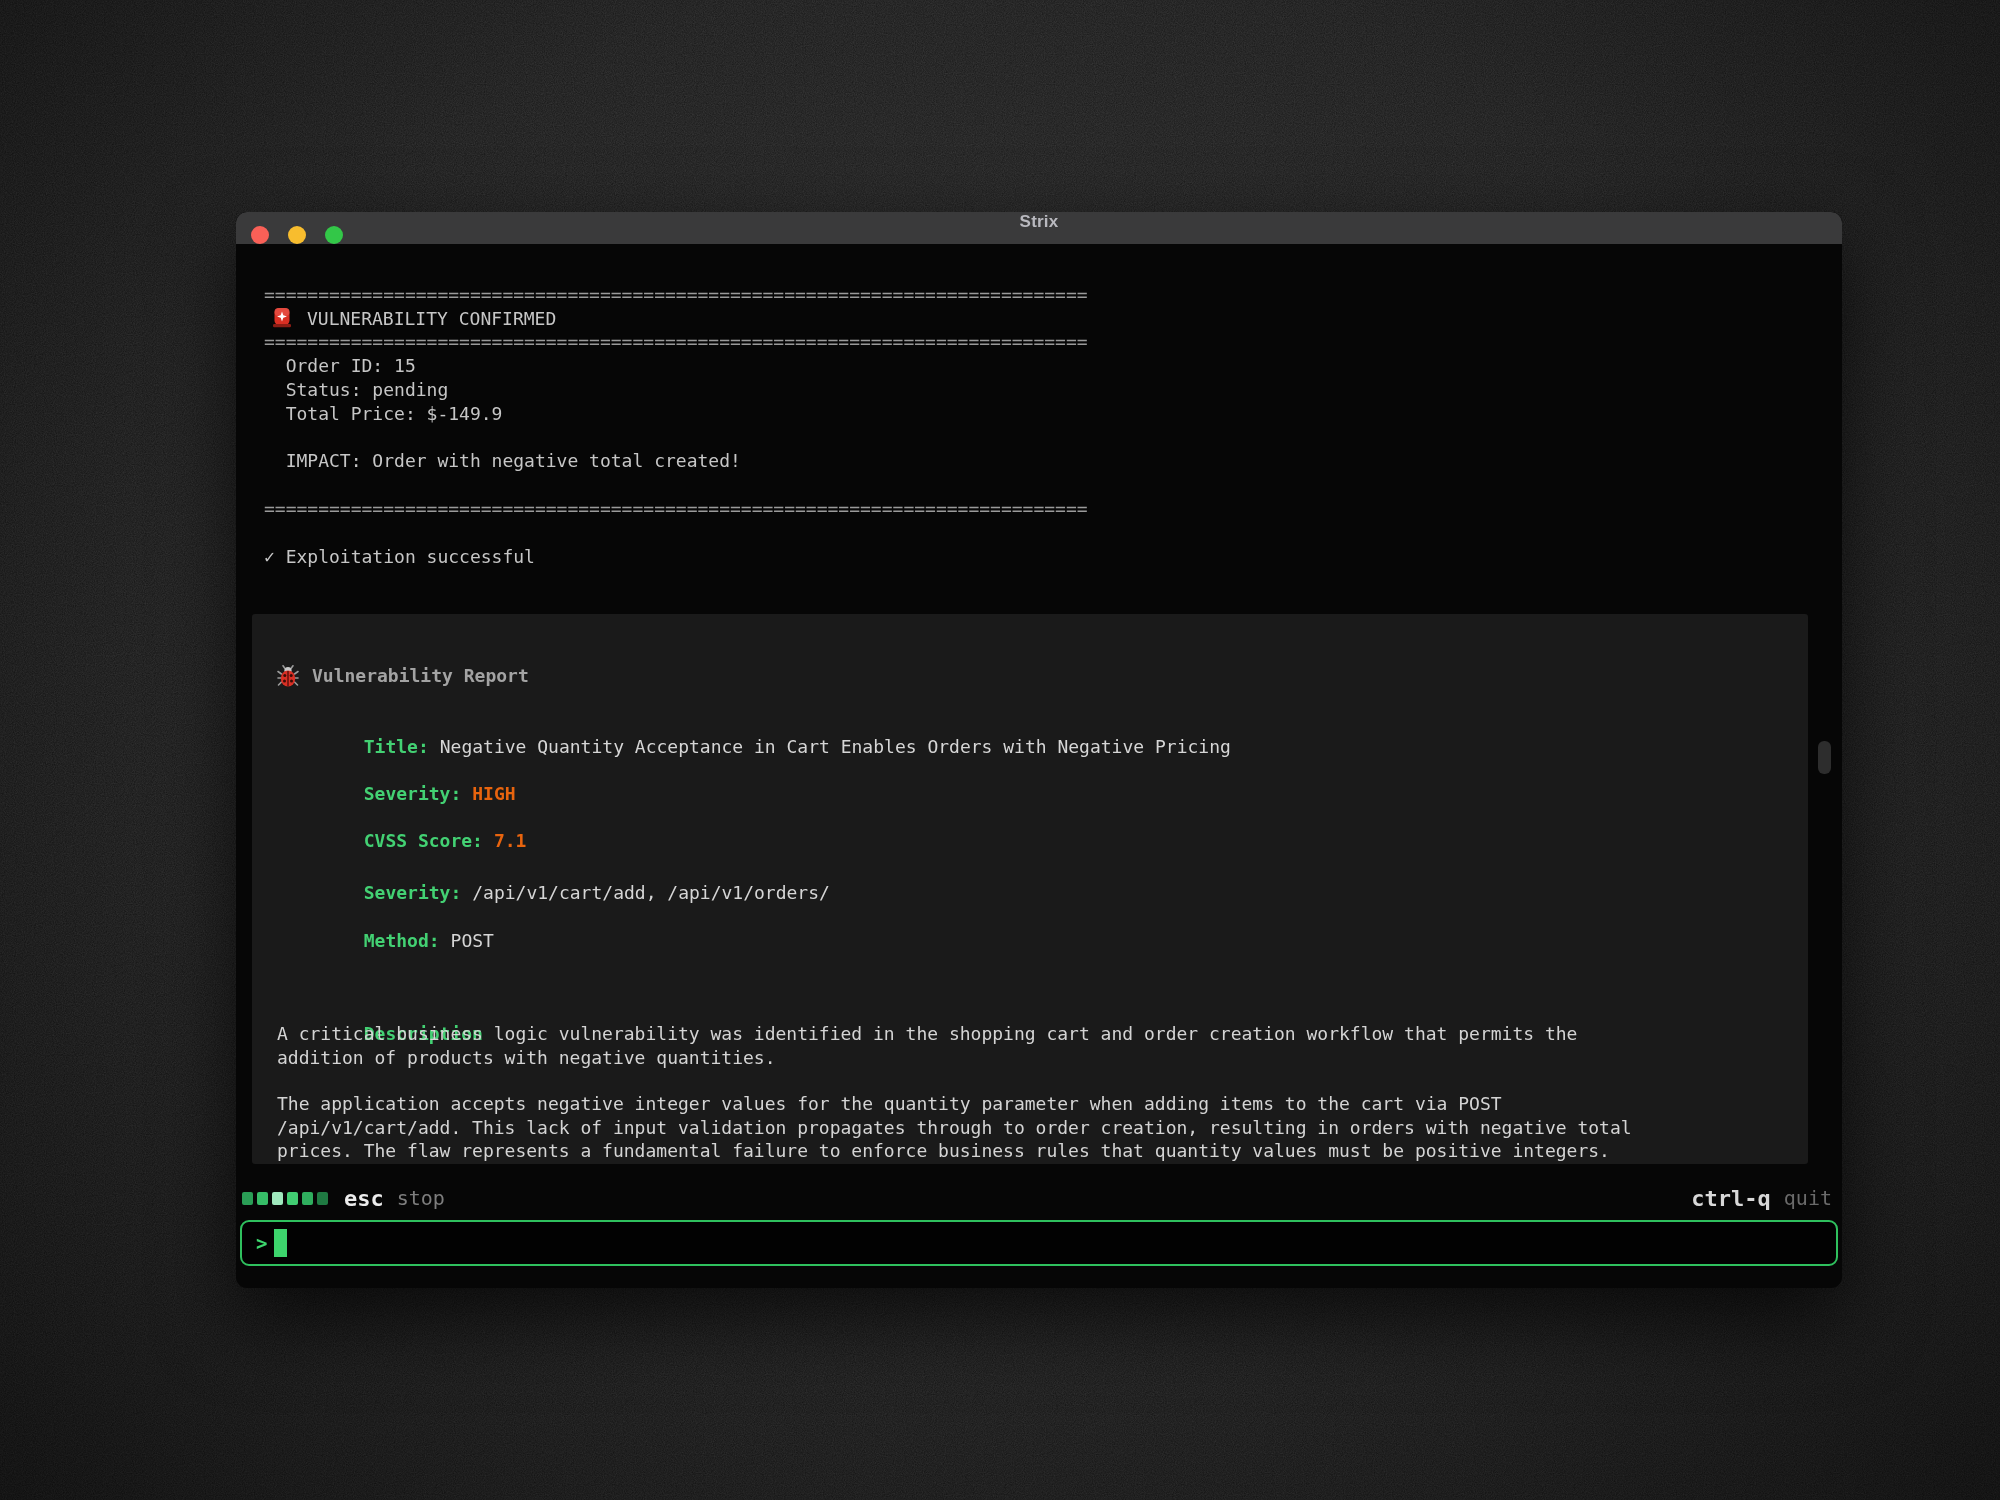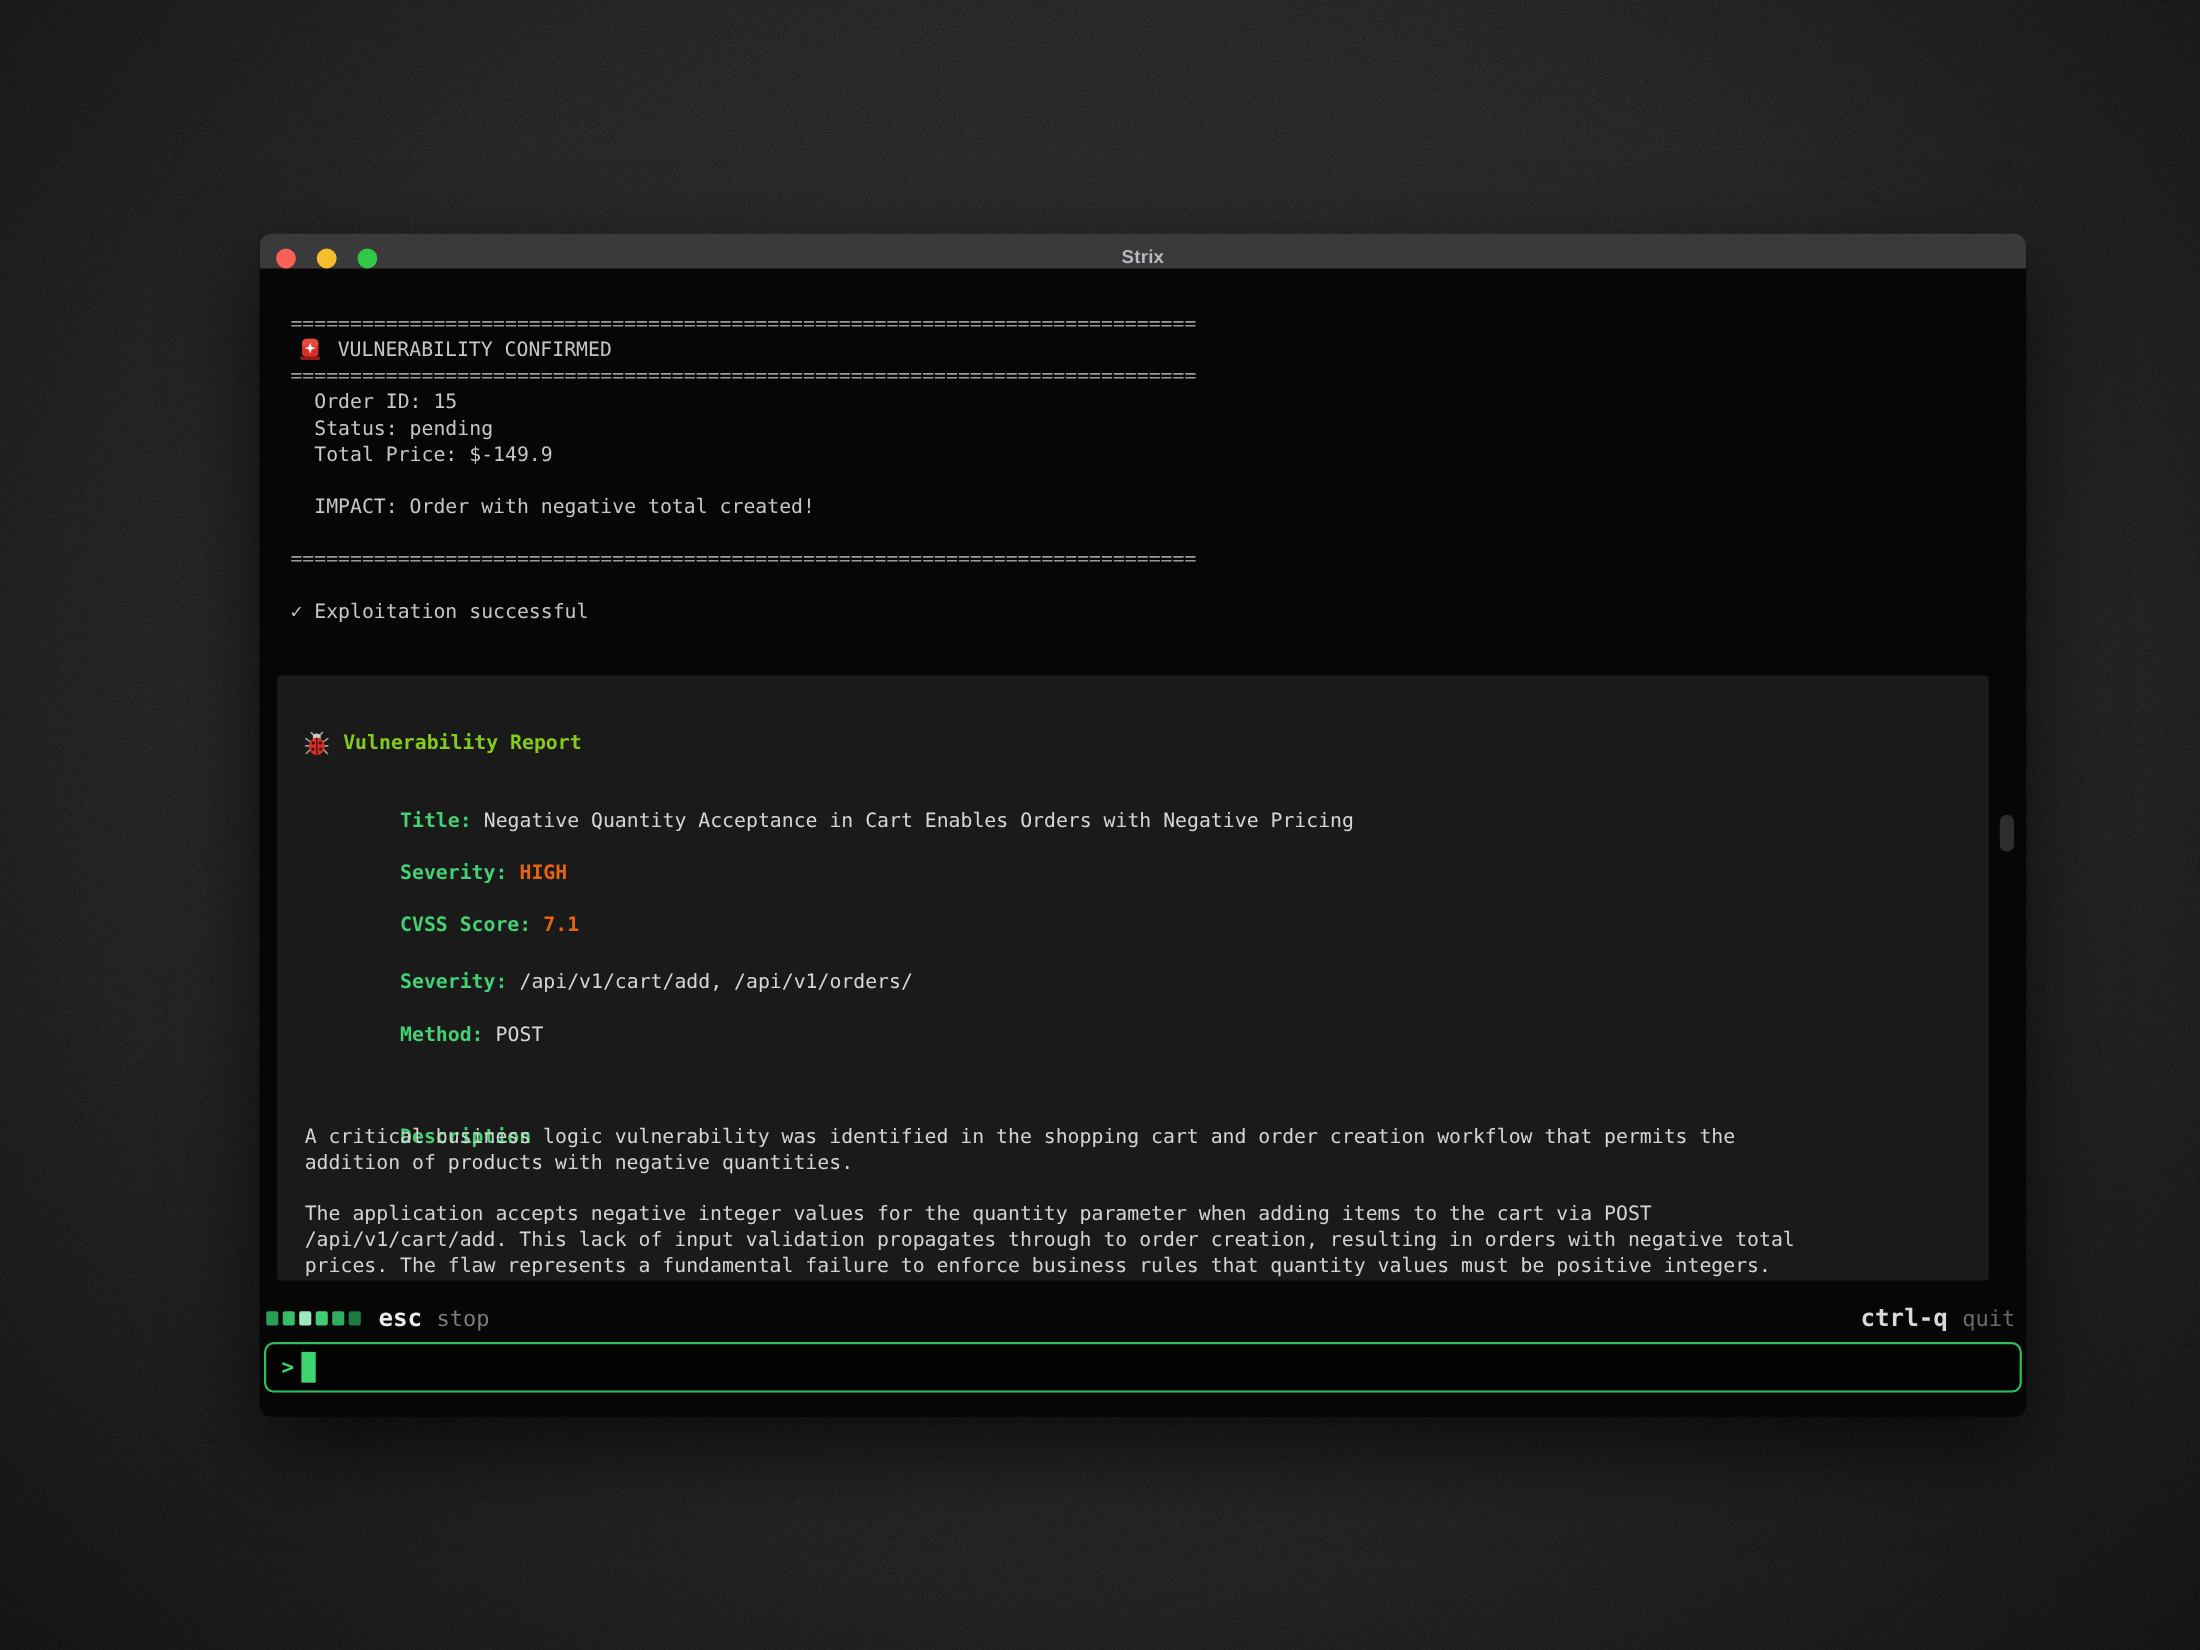--- a/index.html
+++ b/index.html
@@ -10,21 +10,21 @@
   .bg-noise { position:absolute; inset:0; z-index:0; }
   .bg-vignette { position:absolute; inset:0; z-index:1;
     background: radial-gradient(ellipse at 50% 42%, rgba(55,55,55,0.30) 0%, rgba(20,20,20,0.25) 55%, rgba(0,0,0,0.55) 100%);
   }
 
   
   .window { position:absolute; left:236px; top:212px; width:1606px; height:1076px;
     background:#060606; border-radius:11px; z-index:2;
     box-shadow: 0 30px 80px rgba(0,0,0,0.7); overflow:hidden; }
   .titlebar { position:relative; height:32px; background:#3a3a3b;
-    border-radius:11px 11px 0 0; display:flex; align-items:flex-end; }
+    border-radius:11px 11px 0 0; display:flex; align-items:flex-start; }
   .traffic { position:absolute; left:15px; top:0; height:46px; display:flex; align-items:center; gap:19px; }
   .dot { width:18px; height:18px; border-radius:50%; }
   .dot.red { background:#f96057; } .dot.yellow { background:#f8bd2e; } .dot.green { background:#33c748; }
   .win-title { width:100%; text-align:center; font-family:"Liberation Sans", sans-serif;
     font-weight:bold; font-size:17px; color:#b9b9bf; letter-spacing:0.2px; }
 
   .content { position:relative; height:1030px; color:#c6c6c6; font-size:18px; }
 
   
   .toplines { position:absolute; left:28px; top:15px; }
@@ -34,21 +34,21 @@
 
   
   .panel { position:absolute; left:16px; top:370px; width:1556px; height:550px;
     background:#1a1a1a; border-radius:3px; }
   .prow { position:absolute; left:25px; right:25px; height:24px; line-height:24px; white-space:pre; }
   .prow.hdr { display:flex; align-items:center; gap:13px; }
   .lab { color:#43d173; font-weight:bold; margin-right:11px; }
   .val { color:#d6d6d6; }
   .val.orange { color:#e8640e; font-weight:bold; }
   .val.dim { color:#9c9c9c; }
-  .orange-bold { color:#84cc16; font-weight:bold; }
+  .orange-bold { color:#a3a3a3; font-weight:bold; }
   .green-bold { color:#43d173; font-weight:bold; }
   .para { position:absolute; left:25px; right:25px; line-height:23.5px;
     white-space:pre-wrap; color:#d4d4d4; }
 
   
   .scroll-thumb { position:absolute; left:1582px; top:497px; width:13px; height:33px;
     background:#2d2d2d; border-radius:6px; }
 
   
   .statusbar { position:absolute; left:0; top:940px; width:100%; height:28px;

